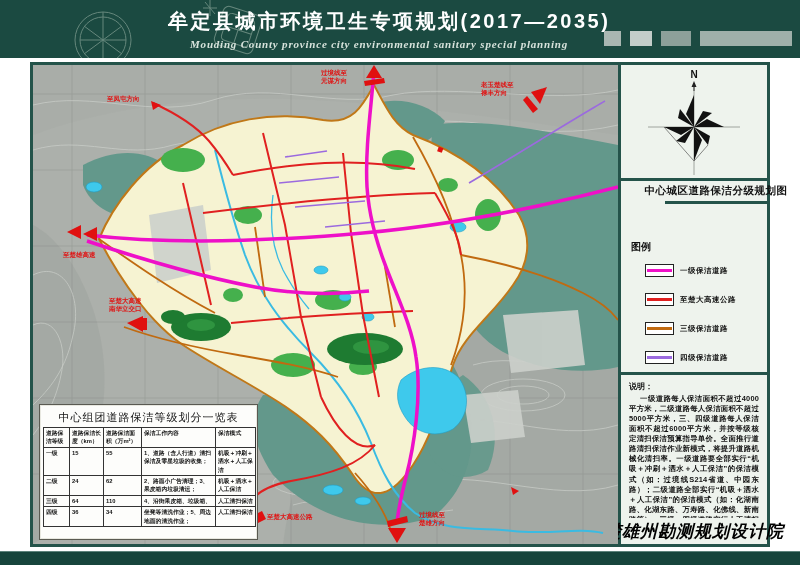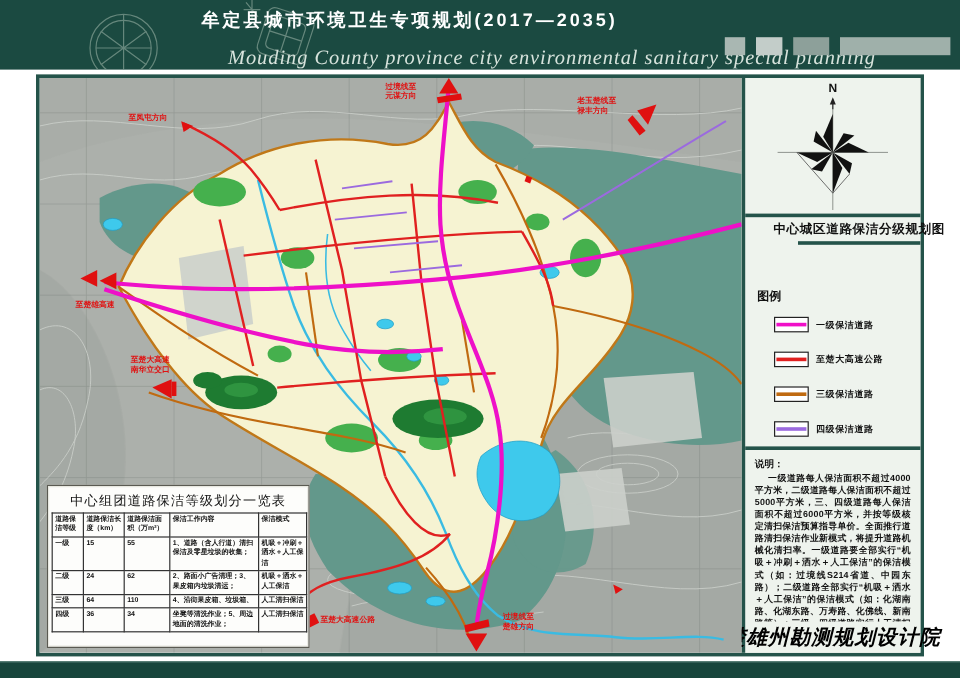--- a/index.html
+++ b/index.html
@@ -10,26 +10,26 @@
     -webkit-font-smoothing:antialiased;
   }
   
   .header{
     position:absolute;left:0;top:0;width:800px;height:58px;
     background:#1b4a41;overflow:hidden;
   }
   .header .seals{position:absolute;left:0;top:0;width:300px;height:58px;}
   .header .title{
     position:absolute;left:168px;top:8px;width:440px;
-    color:#ffffff;font-size:15px;font-weight:bold;letter-spacing:2.5px;
+    color:#ffffff;font-size:20px;font-weight:bold;letter-spacing:2.5px;
     font-family:"Liberation Sans",sans-serif;white-space:nowrap;
   }
   .header .subtitle{
     position:absolute;left:190px;top:38px;width:430px;
-    color:#d7e3dc;font-size:17px;font-style:italic;font-weight:normal;
+    color:#d7e3dc;font-size:11px;font-style:italic;font-weight:bold;
     letter-spacing:0.8px;font-family:"Liberation Serif","DejaVu Serif",serif;white-space:nowrap;
   }
   .header .blocks{position:absolute;right:8px;top:31px;display:flex;gap:9px;align-items:center;}
   .header .blocks .b1{width:17px;height:15px;background:#a9b7b2;}
   .header .blocks .b2{width:22px;height:15px;background:#c3cdc9;}
   .header .blocks .b3{width:30px;height:15px;background:#8da09a;}
   .header .blocks .b4{width:92px;height:15px;background:#9fb0aa;}
   
   .bottomband{
     position:absolute;left:0;top:551px;width:800px;height:14px;

